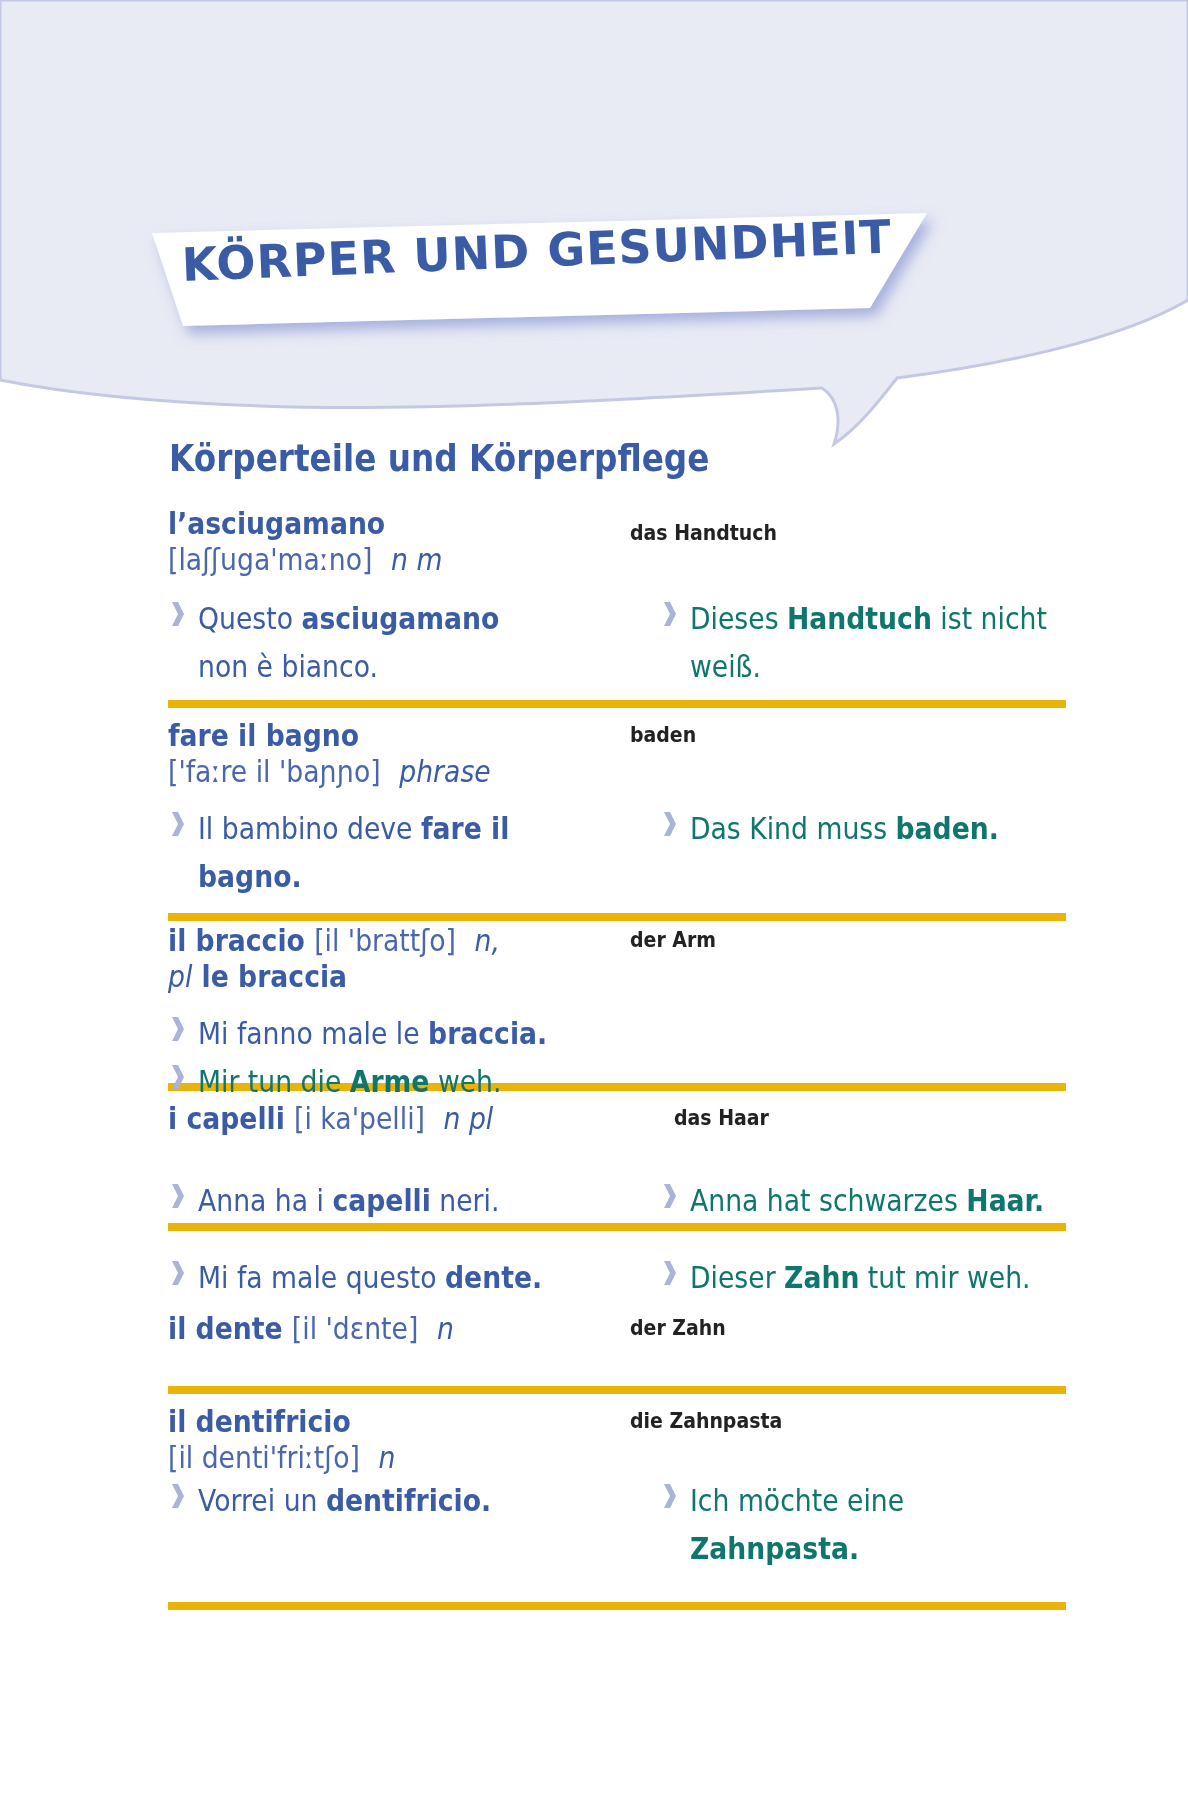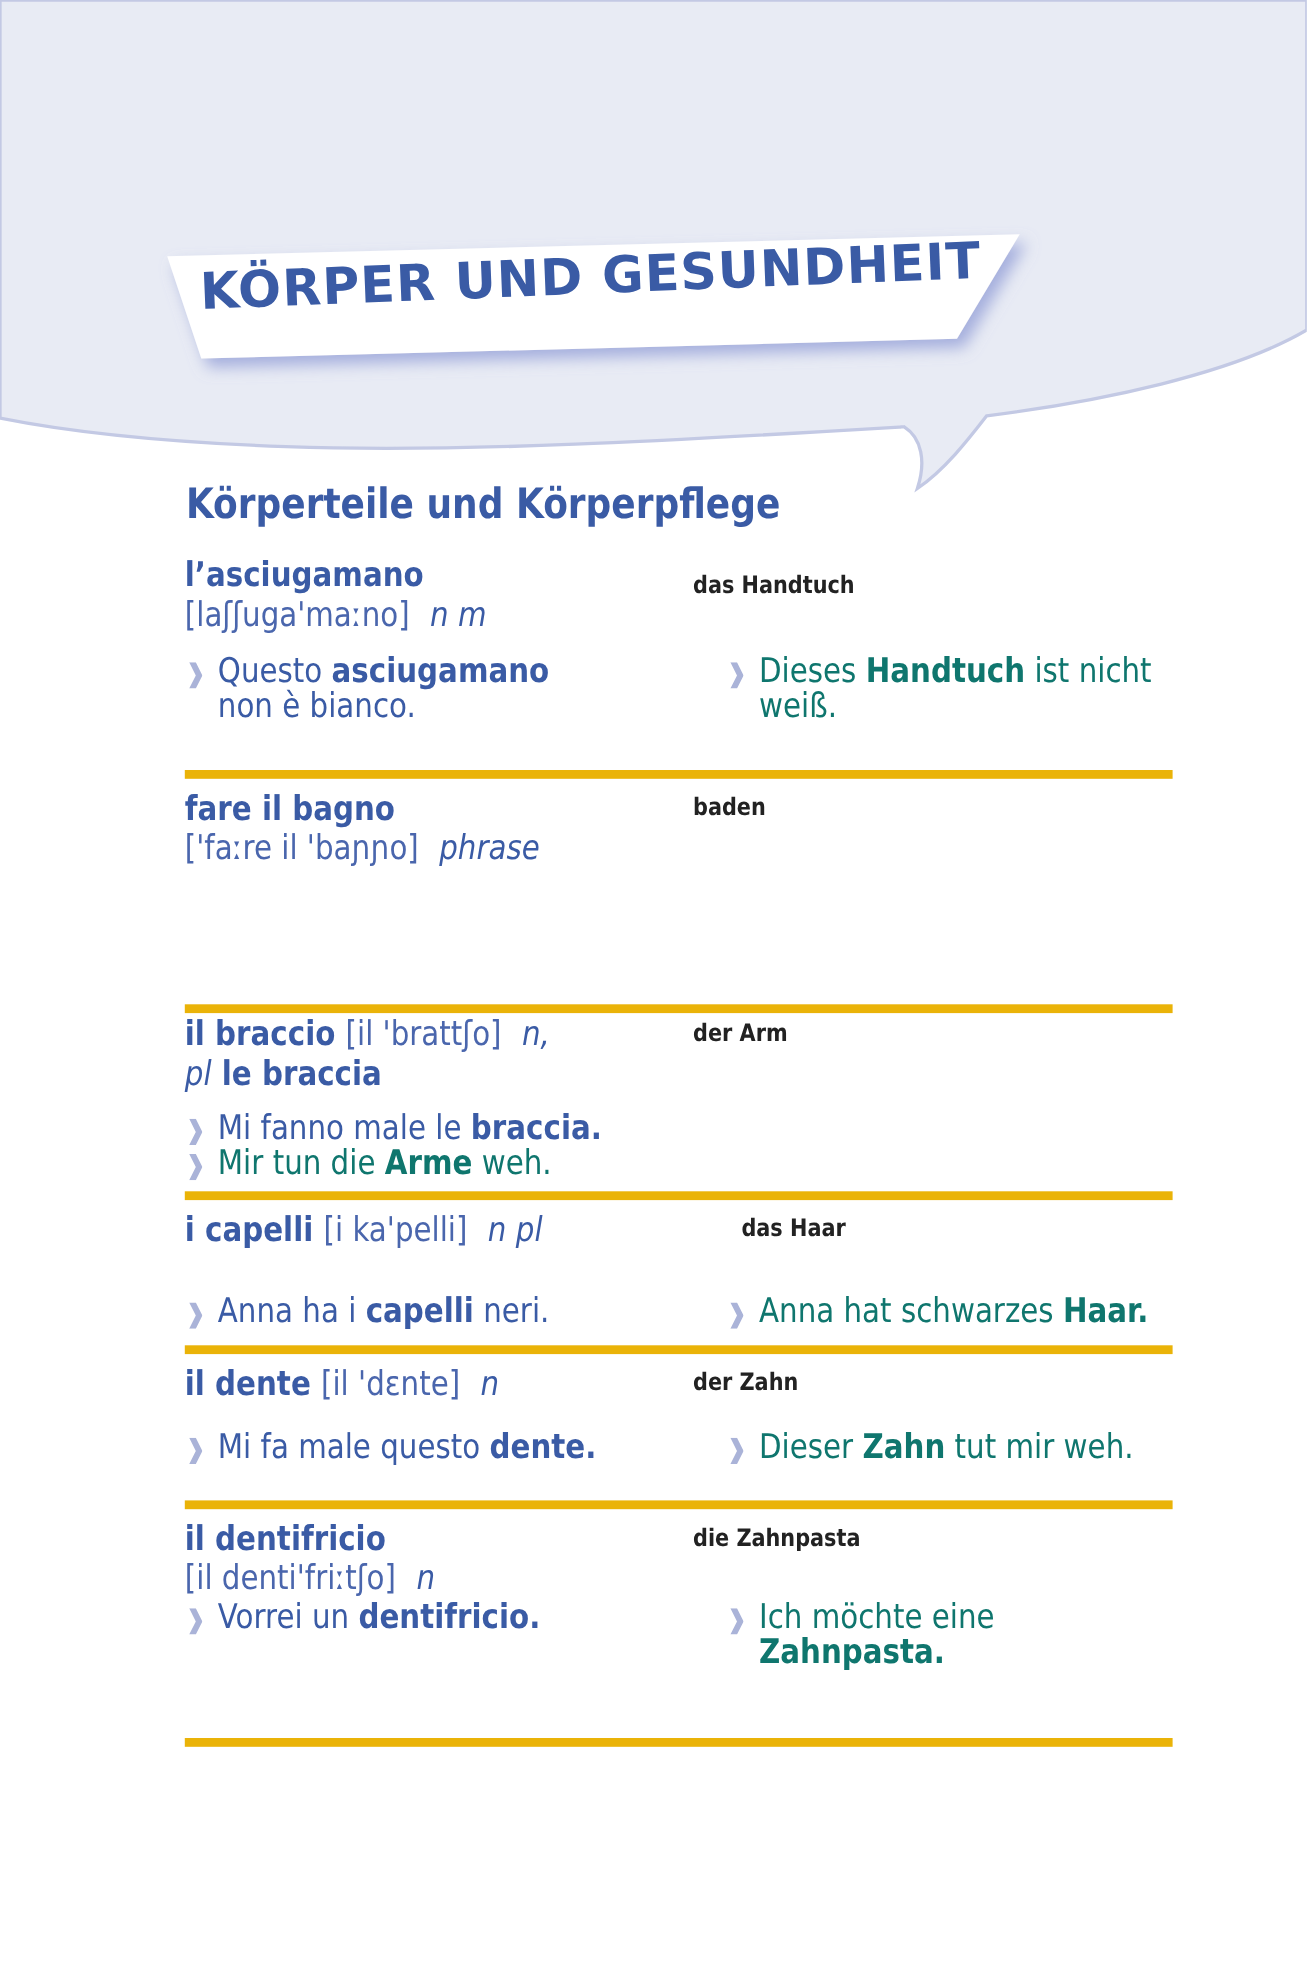--- a/index.html
+++ b/index.html
@@ -36,21 +36,21 @@
   }
   .de-hw {
     font-family: "DejaVu Sans", sans-serif; font-weight: bold; color: #222222;
     font-size: 22px; line-height: 38px;
   }
   .cond { display: inline-block; transform: scaleX(0.86); transform-origin: left top; white-space: nowrap; }
   .pron { font-weight: normal; color: #4a66ad; font-size: 31px; }
   .gram { font-style: italic; font-weight: normal; color: #3a5ba5; font-size: 31px; }
   .ex {
     position: relative; padding-left: 30px;
-    font-family: "DejaVu Sans", sans-serif; font-size: 31px; line-height: 32px;
+    font-family: "DejaVu Sans", sans-serif; font-size: 31px; line-height: 48px;
   }
   .ex-it { color: #3a5ba5; }
   .ex-de { color: #0f766e; }
   .ex b { font-weight: bold; }
   .chev {
     position: absolute; left: 2px; top: 8px; width: 14px; height: 24px;
   }
   .ex-text { display: inline-block; transform: scaleX(0.86); transform-origin: left top; width: 116%; }
 </style>
 </head>
@@ -110,20 +110,34 @@
   <div class="entry" style="height:205px;">
     <div class="row" style="padding-top:8px;">
       <div class="col-it">
         <div class="hw"><span class="cond">fare il bagno</span></div>
         <div class="hw" style="margin-top:-2px;"><span class="cond"><span class="pron">['faːre il 'baɲɲo]</span>&nbsp;&nbsp;<span class="gram">phrase</span></span></div>
       </div>
       <div class="col-de">
         <div class="de-hw"><span class="cond">baden</span></div>
       </div>
     </div>
+    <div class="row" style="margin-top:14px;">
+      <div class="col-it ex ex-it">
+        <svg class="chev" viewBox="0 0 14 24">
+            <path d="M2,0 L8,0 L14,12 L8,24 L2,24 L8,12 Z" fill="#aab3d8"></path>
+          </svg>
+        <span class="ex-text" style="width:400px;"><span>Il bambino deve </span><b>fare il bagno</b><b>.</b></span>
+      </div>
+      <div class="col-de ex ex-de">
+        <svg class="chev" viewBox="0 0 14 24">
+            <path d="M2,0 L8,0 L14,12 L8,24 L2,24 L8,12 Z" fill="#aab3d8"></path>
+          </svg>
+        <span class="ex-text" style="width:440px;"><span>Das Kind muss </span><b>baden</b><b>.</b></span>
+      </div>
+    </div>
   </div>
 
   <div class="entry" style="height:162px;">
     <div class="row" style="padding-top:0;">
       <div class="col-it">
         <div class="hw"><span class="cond"><span>il braccio</span>&nbsp;<span class="pron">[il 'brattʃo]</span>&nbsp;&nbsp;<span class="gram">n,</span></span></div>
         <div class="hw" style="margin-top:-2px;"><span class="cond"><span class="gram">pl</span>&nbsp;<span>le braccia</span></span></div>
       </div>
       <div class="col-de">
         <div class="de-hw"><span class="cond">der Arm</span></div>
@@ -164,40 +178,40 @@
       <div class="col-de ex ex-de">
         <svg class="chev" viewBox="0 0 14 24">
             <path d="M2,0 L8,0 L14,12 L8,24 L2,24 L8,12 Z" fill="#aab3d8"></path>
           </svg>
         <span class="ex-text" style="width:470px;"><span>Anna hat schwarzes </span><b>Haar.</b></span>
       </div>
     </div>
   </div>
 
   <div class="entry" style="height:133px;">
+    <div class="row" style="margin-top:22px;">
+      <div class="col-it ex ex-it">
+        <svg class="chev" viewBox="0 0 14 24">
+            <path d="M2,0 L8,0 L14,12 L8,24 L2,24 L8,12 Z" fill="#aab3d8"></path>
+          </svg>
+        <span class="ex-text" style="width:430px;"><span>Mi fa male questo </span><b>dente.</b></span>
+      </div>
+      <div class="col-de ex ex-de">
+        <svg class="chev" viewBox="0 0 14 24">
+            <path d="M2,0 L8,0 L14,12 L8,24 L2,24 L8,12 Z" fill="#aab3d8"></path>
+          </svg>
+        <span class="ex-text" style="width:470px;"><span>Dieser </span><b>Zahn</b><span> tut mir weh.</span></span>
+      </div>
+    </div>
     <div class="row" style="padding-top:8px;">
       <div class="col-it">
         <div class="hw"><span class="cond"><span>il dente</span>&nbsp;<span class="pron">[il 'dɛnte]</span>&nbsp;&nbsp;<span class="gram">n</span></span></div>
       </div>
       <div class="col-de">
         <div class="de-hw"><span class="cond">der Zahn</span></div>
-      </div>
-    </div>
-    <div class="row" style="margin-top:22px;">
-      <div class="col-it ex ex-it">
-        <svg class="chev" viewBox="0 0 14 24">
-            <path d="M2,0 L8,0 L14,12 L8,24 L2,24 L8,12 Z" fill="#aab3d8"></path>
-          </svg>
-        <span class="ex-text" style="width:430px;"><span>Mi fa male questo </span><b>dente.</b></span>
-      </div>
-      <div class="col-de ex ex-de">
-        <svg class="chev" viewBox="0 0 14 24">
-            <path d="M2,0 L8,0 L14,12 L8,24 L2,24 L8,12 Z" fill="#aab3d8"></path>
-          </svg>
-        <span class="ex-text" style="width:470px;"><span>Dieser </span><b>Zahn</b><span> tut mir weh.</span></span>
       </div>
     </div>
   </div>
 
   <div class="entry" style="height:208px;">
     <div class="row" style="padding-top:8px;">
       <div class="col-it">
         <div class="hw"><span class="cond">il dentifricio</span></div>
         <div class="hw" style="margin-top:-2px;"><span class="cond"><span class="pron">[il denti'friːtʃo]</span>&nbsp;&nbsp;<span class="gram">n</span></span></div>
       </div>

